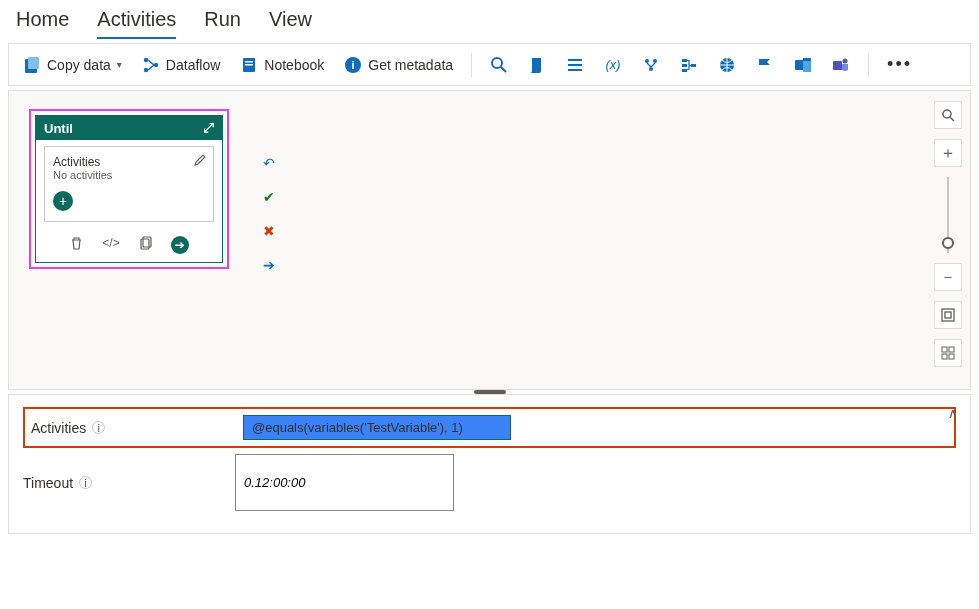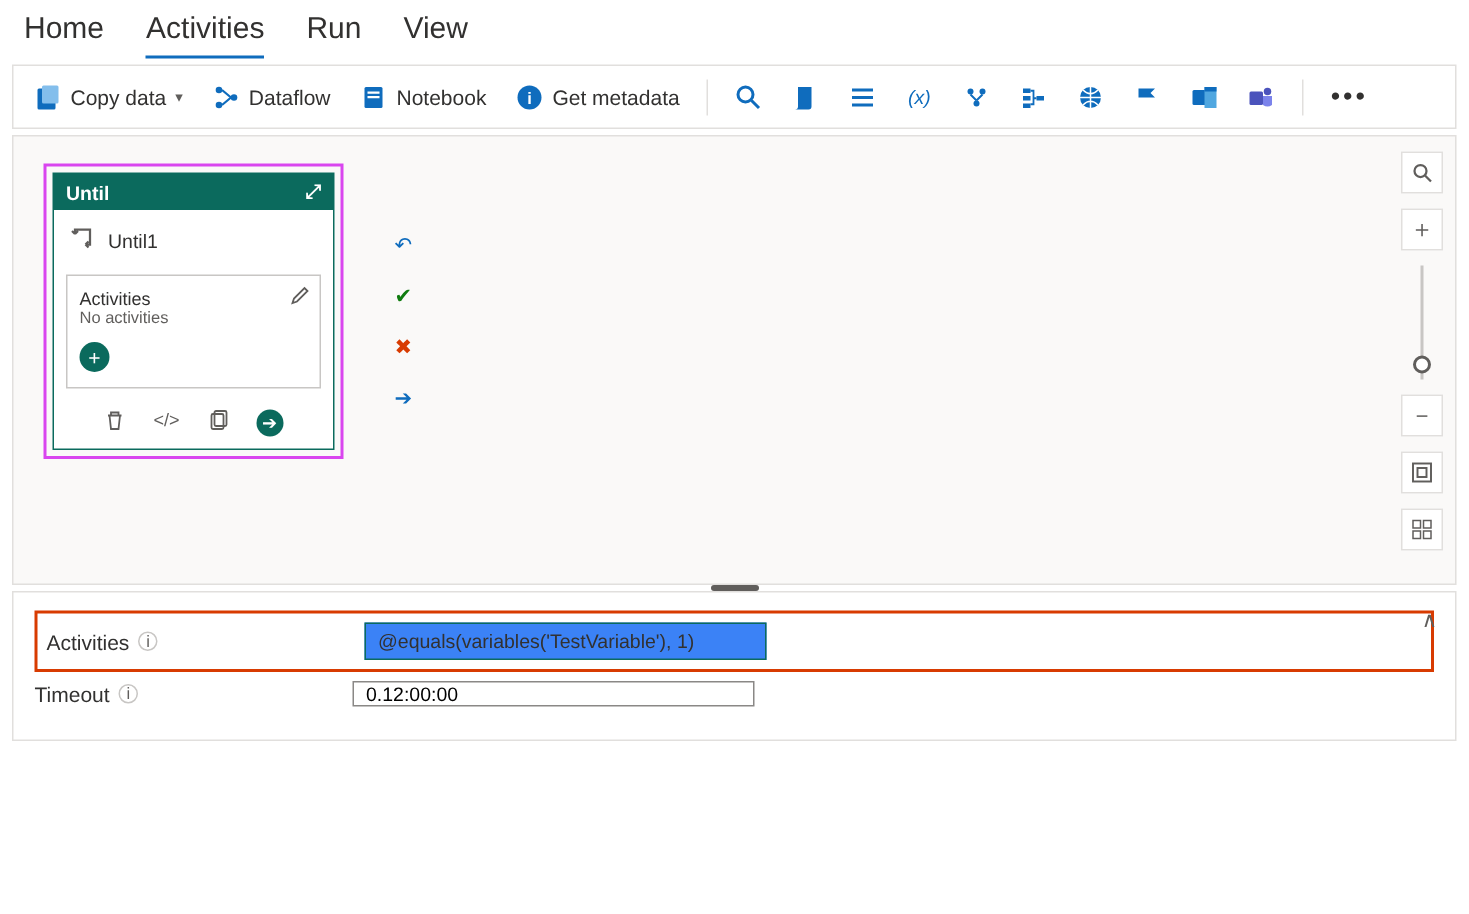--- a/index.html
+++ b/index.html
@@ -52,21 +52,21 @@
     .props-tab.active { border-bottom: 2px solid #323130; }
     .tab-frame { border: 2px solid #d83b01; padding: 0 2px; }
     .props-collapse { position: absolute; right: 12px; top: 10px; cursor: pointer; color: #605e5c; }
 
     .props-body { padding: 12px 14px; }
     .row-frame { border: 2px solid #d83b01; padding: 6px 6px; margin-bottom: 6px; }
     .prop-row { display: flex; align-items: center; gap: 12px; margin-bottom: 10px; }
     .prop-label { width: 200px; font-size: 14px; display: flex; align-items: center; gap: 6px; }
     .prop-info { font-size: 11px; color: #605e5c; border: 1px solid #c8c6c4; border-radius: 50%; width: 13px; height: 13px; display: inline-flex; align-items: center; justify-content: center; }
     .expr-box { width: 268px; padding: 4px 8px; border: 1px solid #0b6a5d; background: #3b82f6; font-size: 13px; cursor: pointer; }
-    .text-input { width: 268px; padding: 0 8px; border: 1px solid #8a8886; font-size: 13px; }
+    .text-input { width: 219px; padding: 20px 8px; border: 1px solid #8a8886; font-size: 13px; font-style: italic; }
   </style>
 </head>
 <body>
 
 <div class="menubar">
   <div class="menu-item">Home</div>
   <div class="menu-item active">Activities</div>
   <div class="menu-item">Run</div>
   <div class="menu-item">View</div>
 </div>
@@ -204,28 +204,20 @@
     </div>
 </div>
 
 <div class="canvas-wrap">
 
   <div class="node-frame">
     <div class="node">
       <div class="node-header">
         <span>Until</span>
         <span style="cursor:pointer;">⤢</span>
-      </div>
-      <div class="node-name-row">
-        <span>
-          <svg width="18" height="18" viewBox="0 0 18 18">
-              <path d="M4 6 v-3 h10 v10 h-3 M4 6 l-2 -2 M4 6 l2 -2 M11 13 l2 2 M11 13 l2 -2" stroke="#605e5c" stroke-width="1.5" fill="none"></path>
-            </svg>
-        </span>
-        <span class="node-name">Until1</span>
       </div>
       <div class="node-inner">
         <div class="node-inner-title">Activities</div>
         <div class="node-inner-sub">No activities</div>
         <span class="node-edit">
           <svg width="14" height="14" viewBox="0 0 14 14">
               <path d="M2 12 l1 -3 l7 -7 l2 2 l-7 7 z" fill="none" stroke="#605e5c" stroke-width="1.2"></path>
             </svg>
         </span>
         <div class="node-add">+</div>

